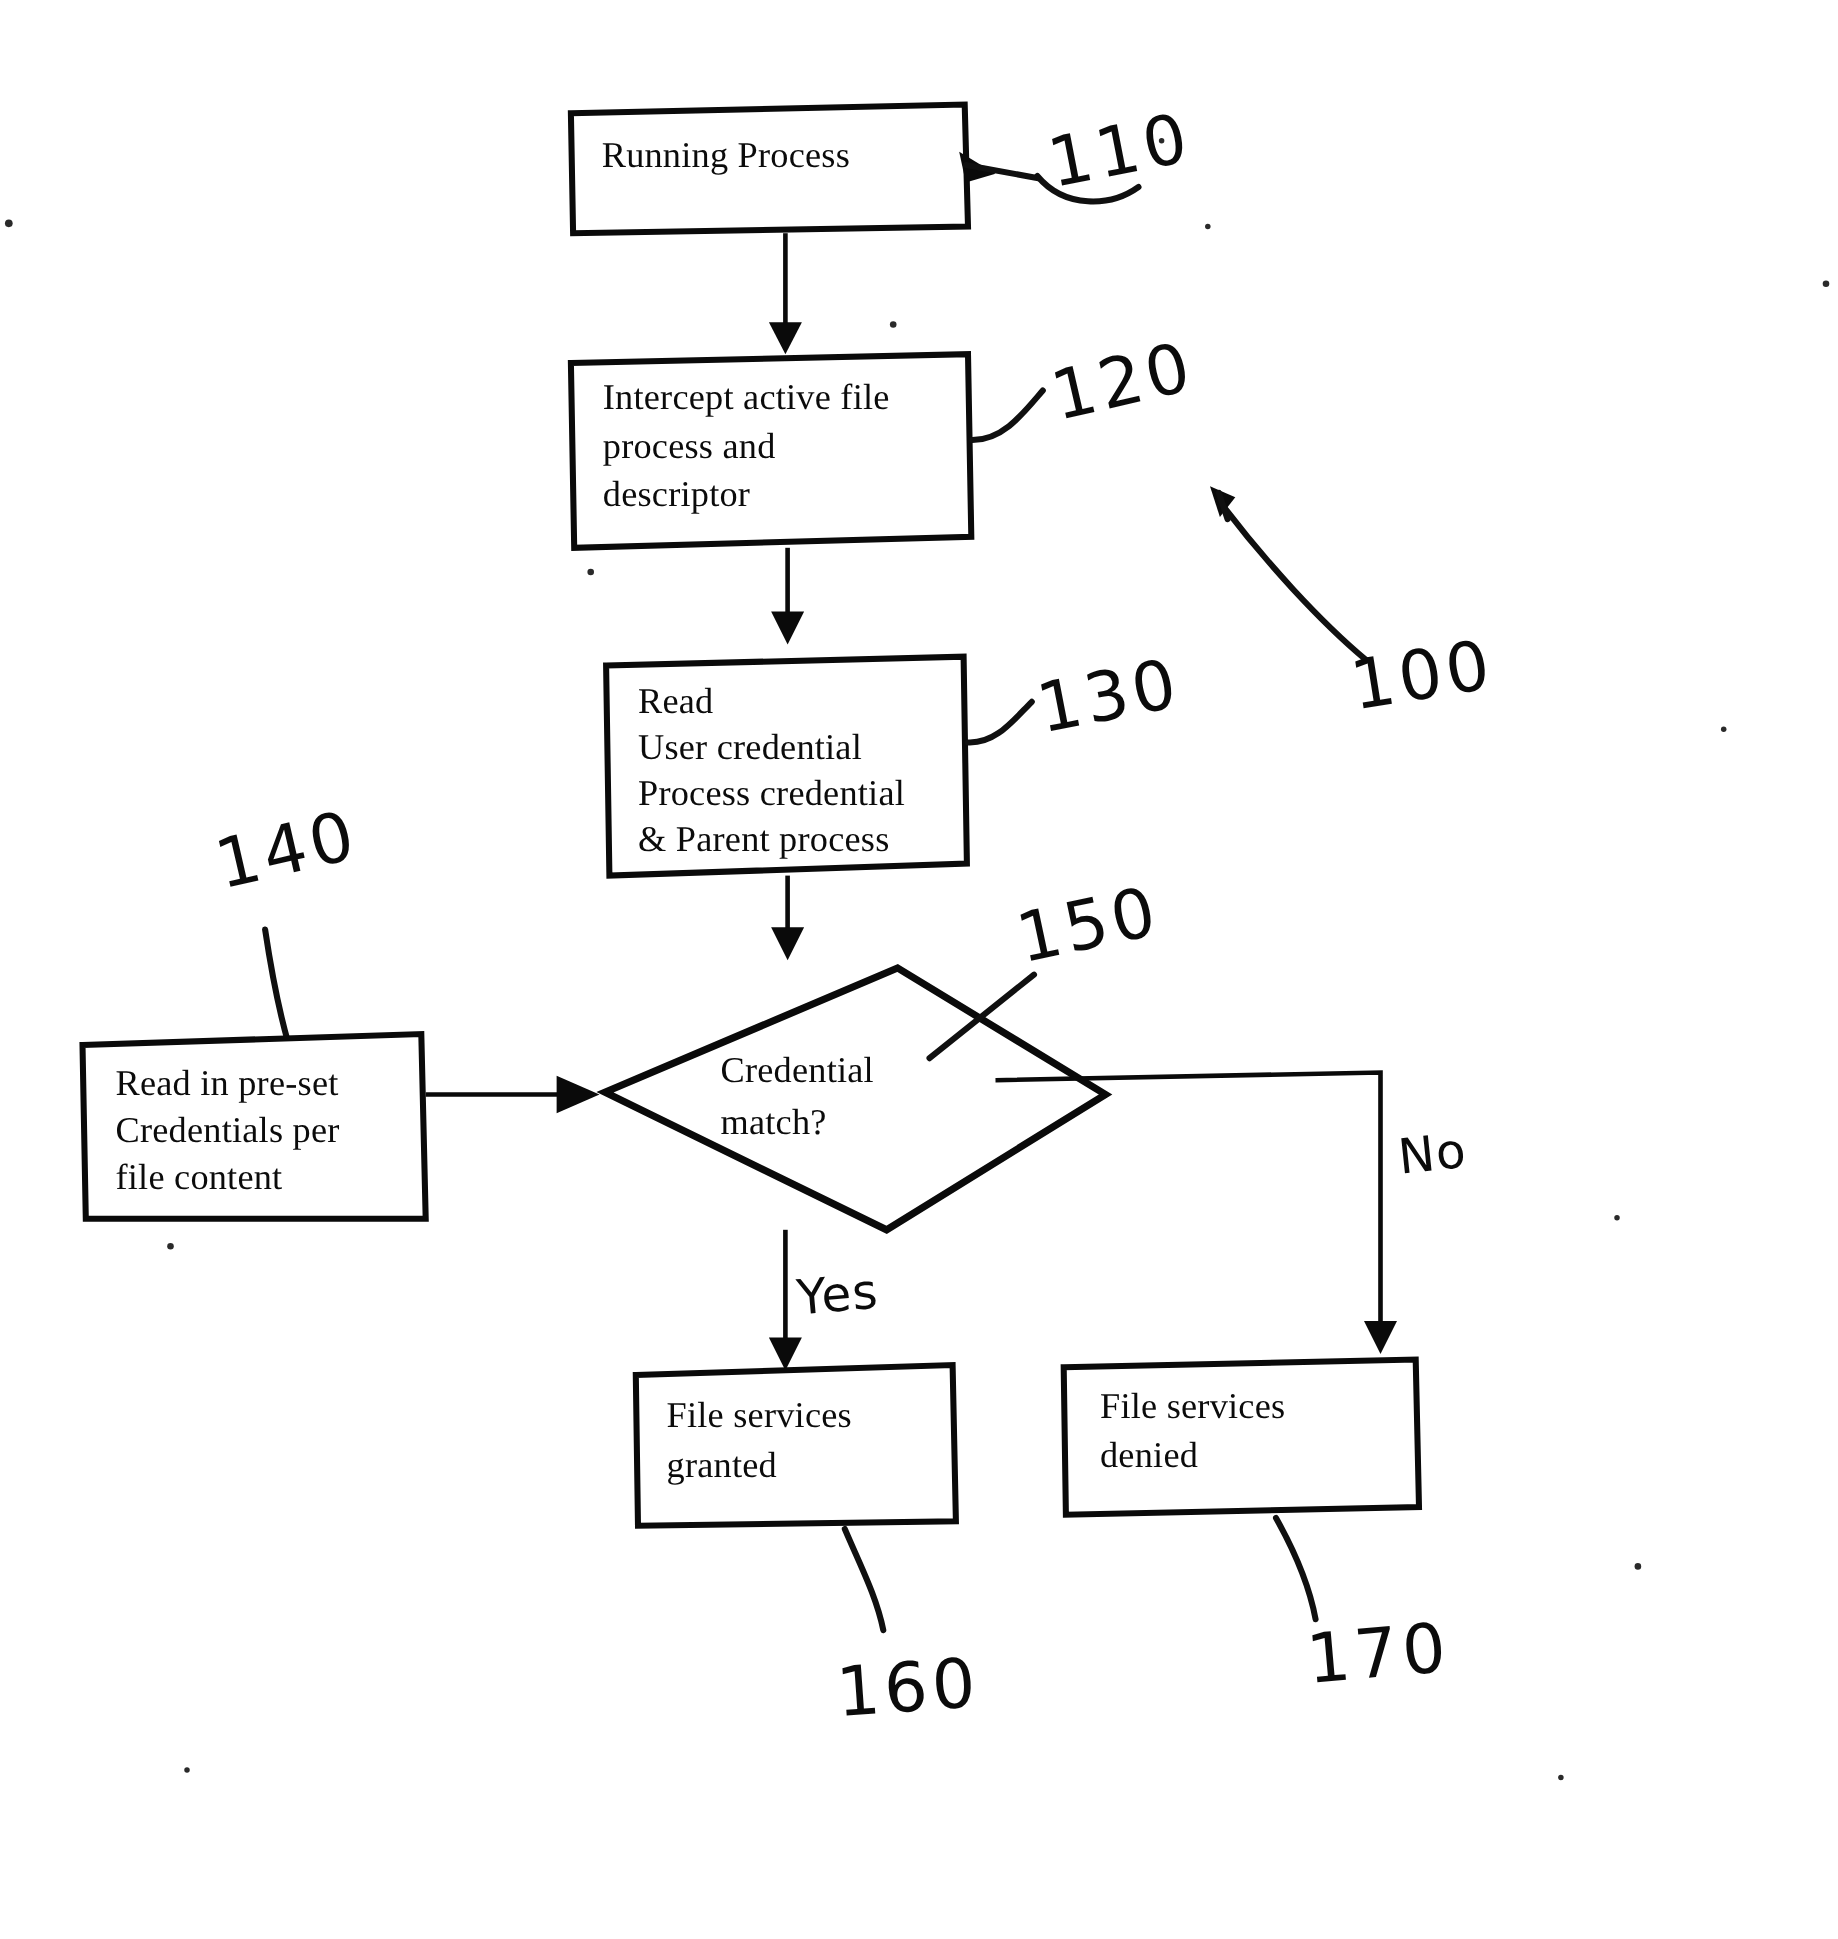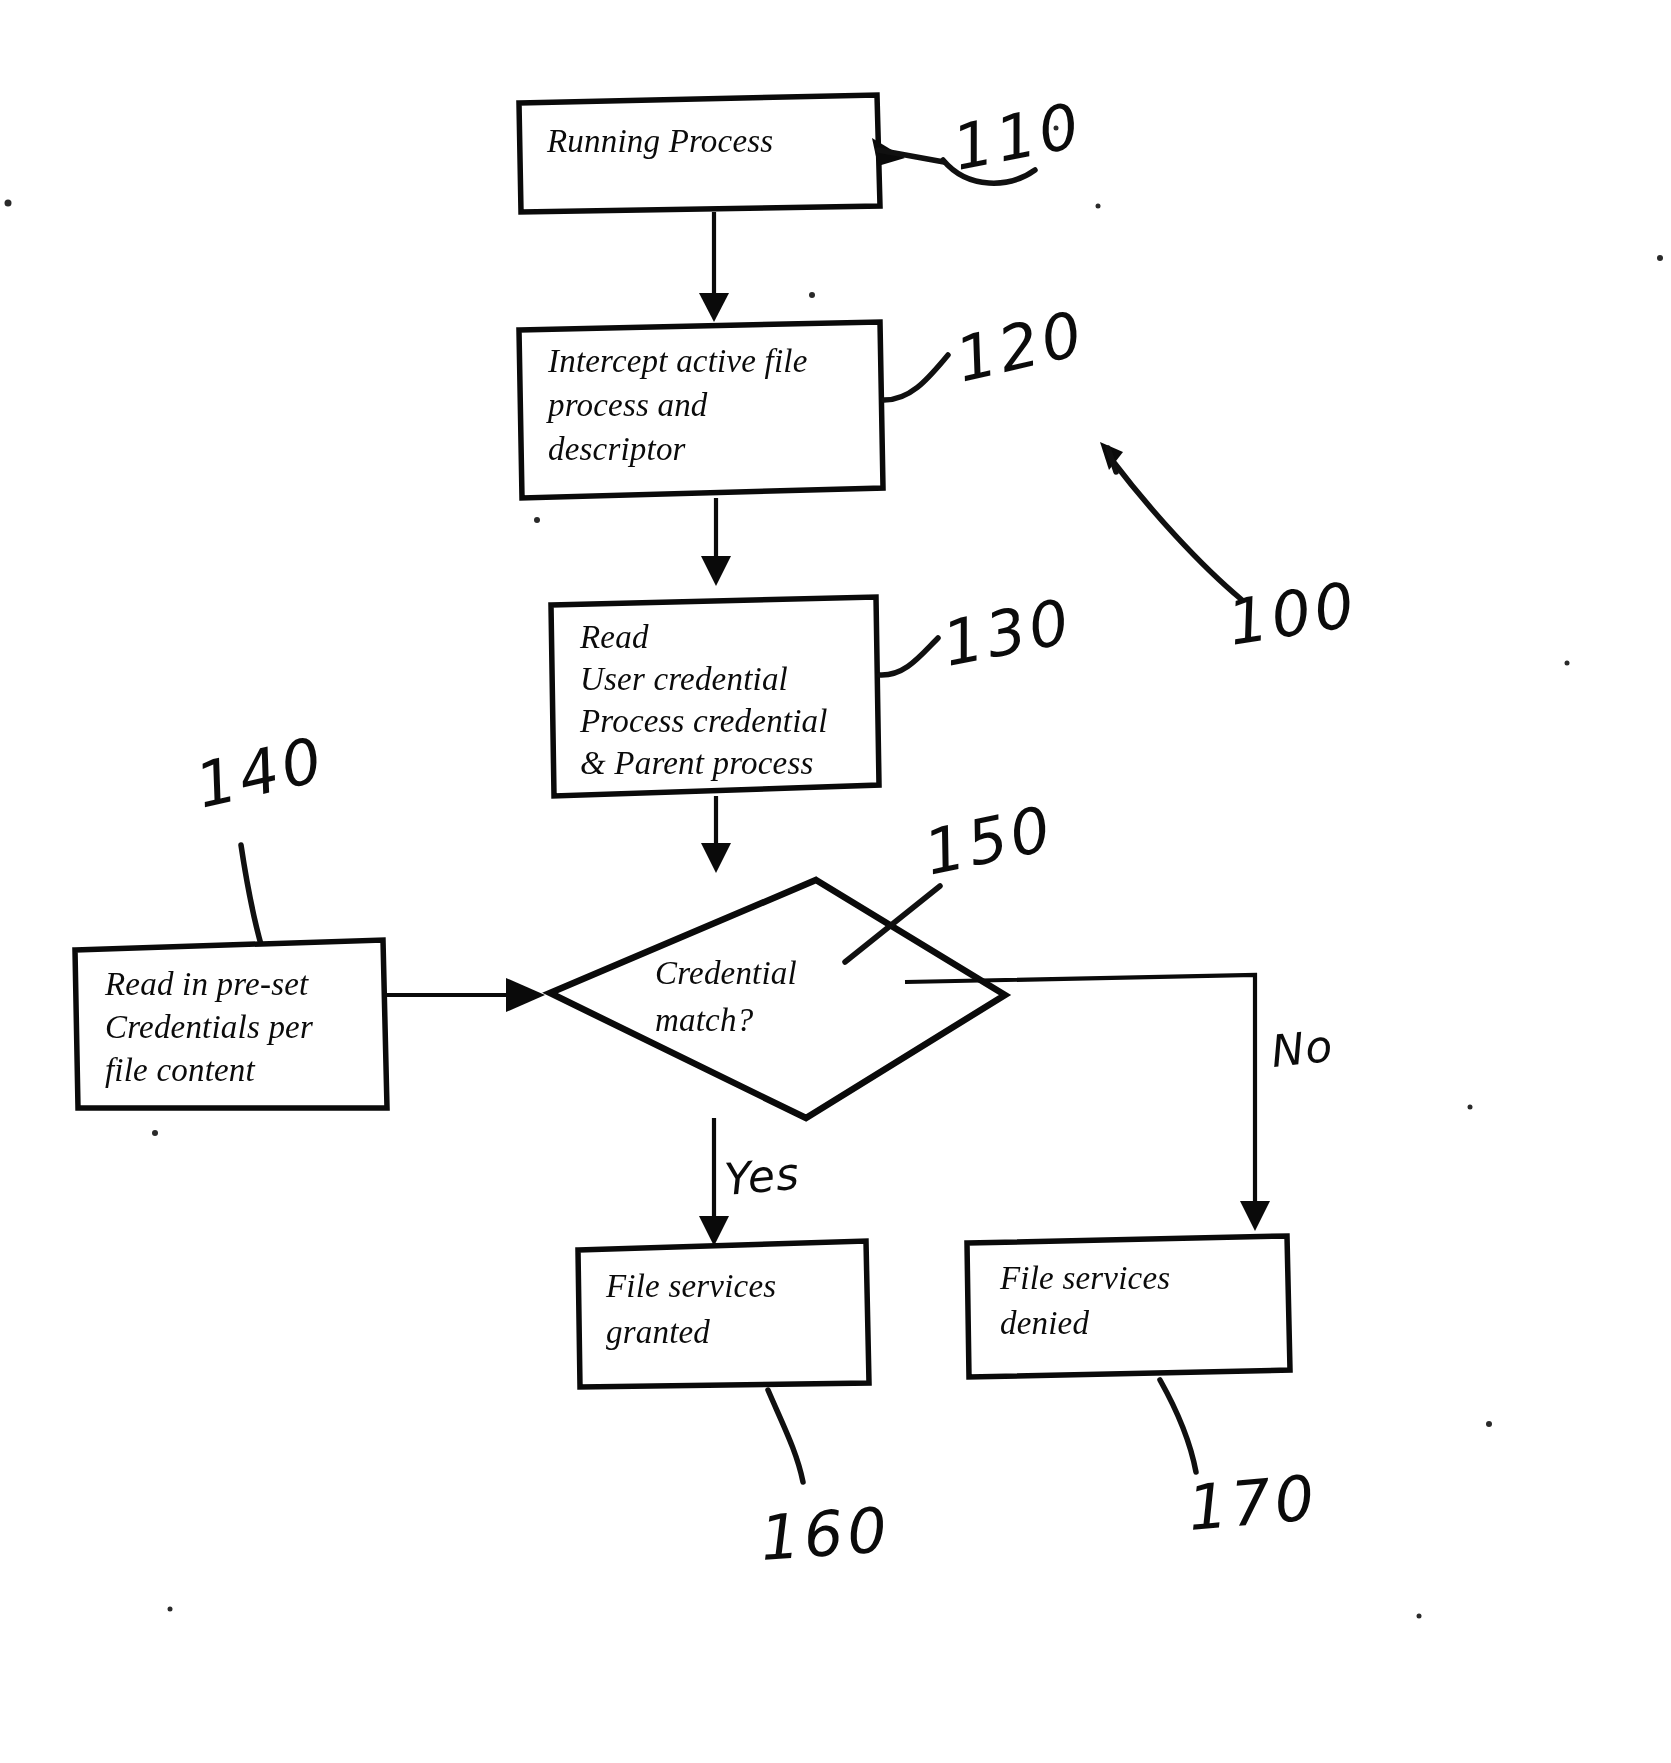--- a/index.html
+++ b/index.html
@@ -13,21 +13,20 @@
     height: 1763px;
     position: relative;
     overflow: hidden;
     font-family: "Liberation Serif", "DejaVu Serif", serif;
   }
   #figure-root {
     position: absolute;
     inset: 0;
     width: 1489px;
     height: 1763px;
-    font-style: italic;
   }
   svg#figure-svg {
     display: block;
     width: 1671px;
     height: 1763px;
     background: #ffffff;
   }
   .box-shape {
     fill: #ffffff;
     stroke: #0a0a0a;

